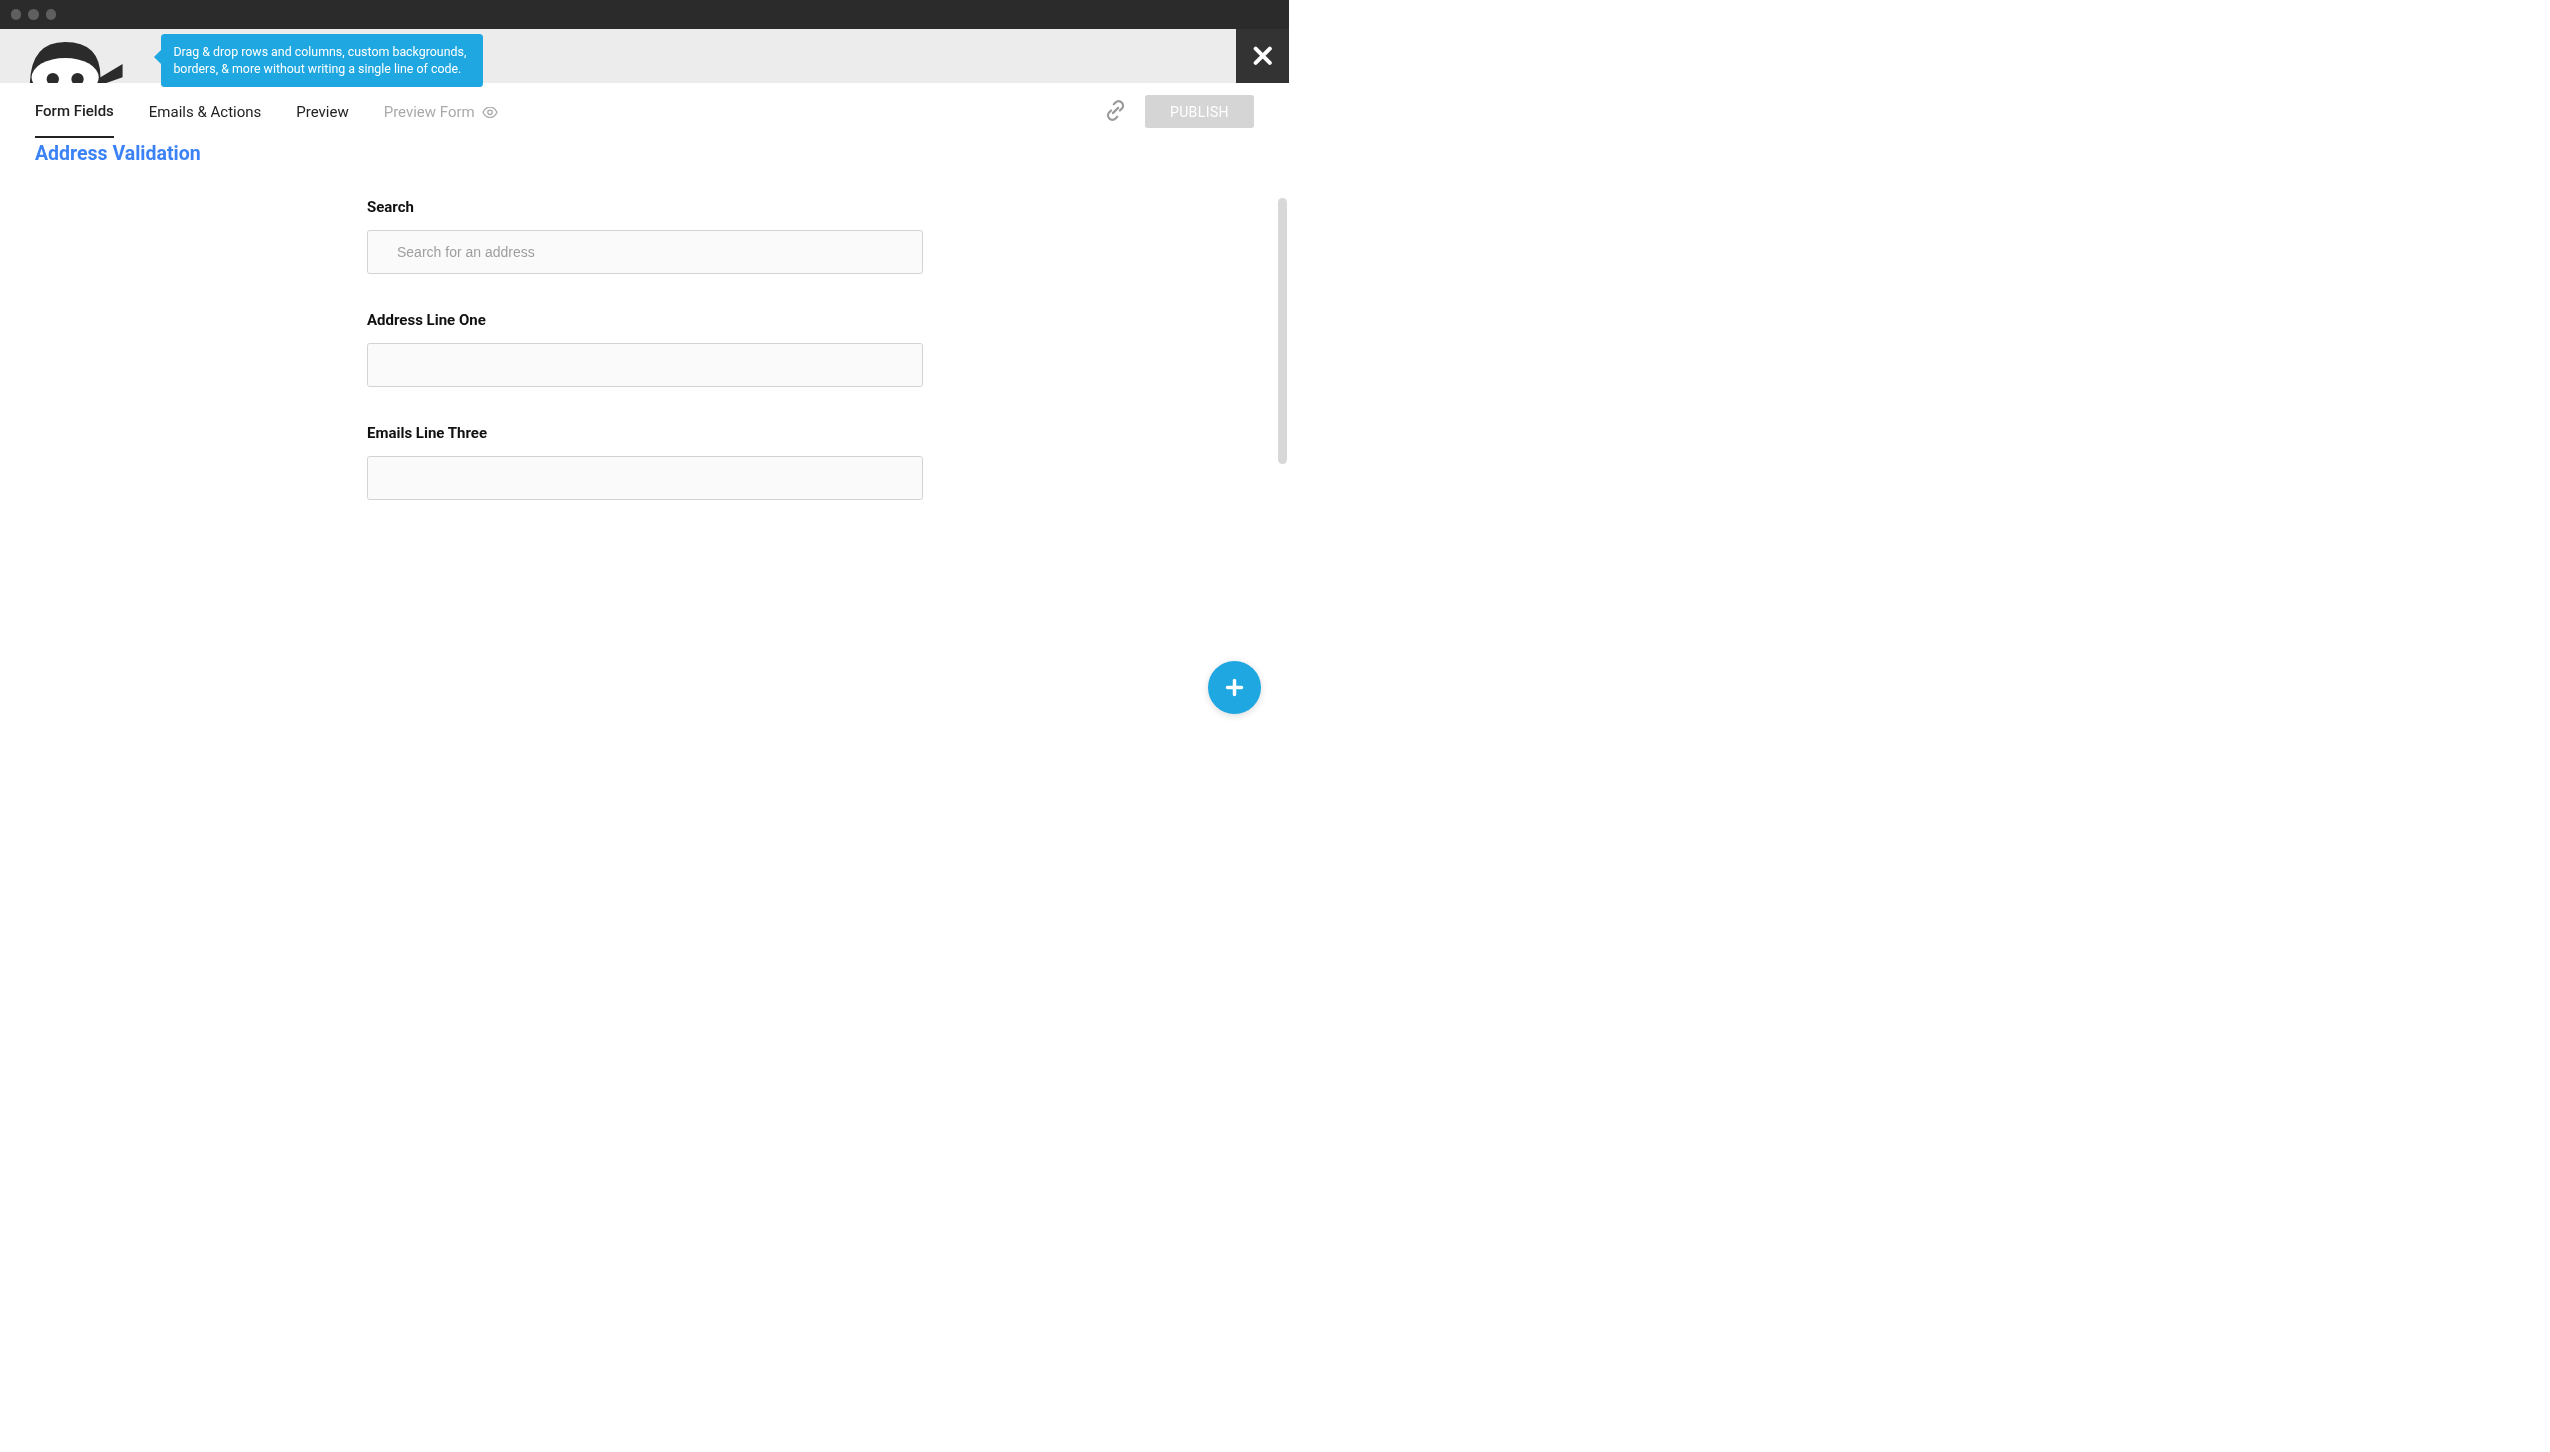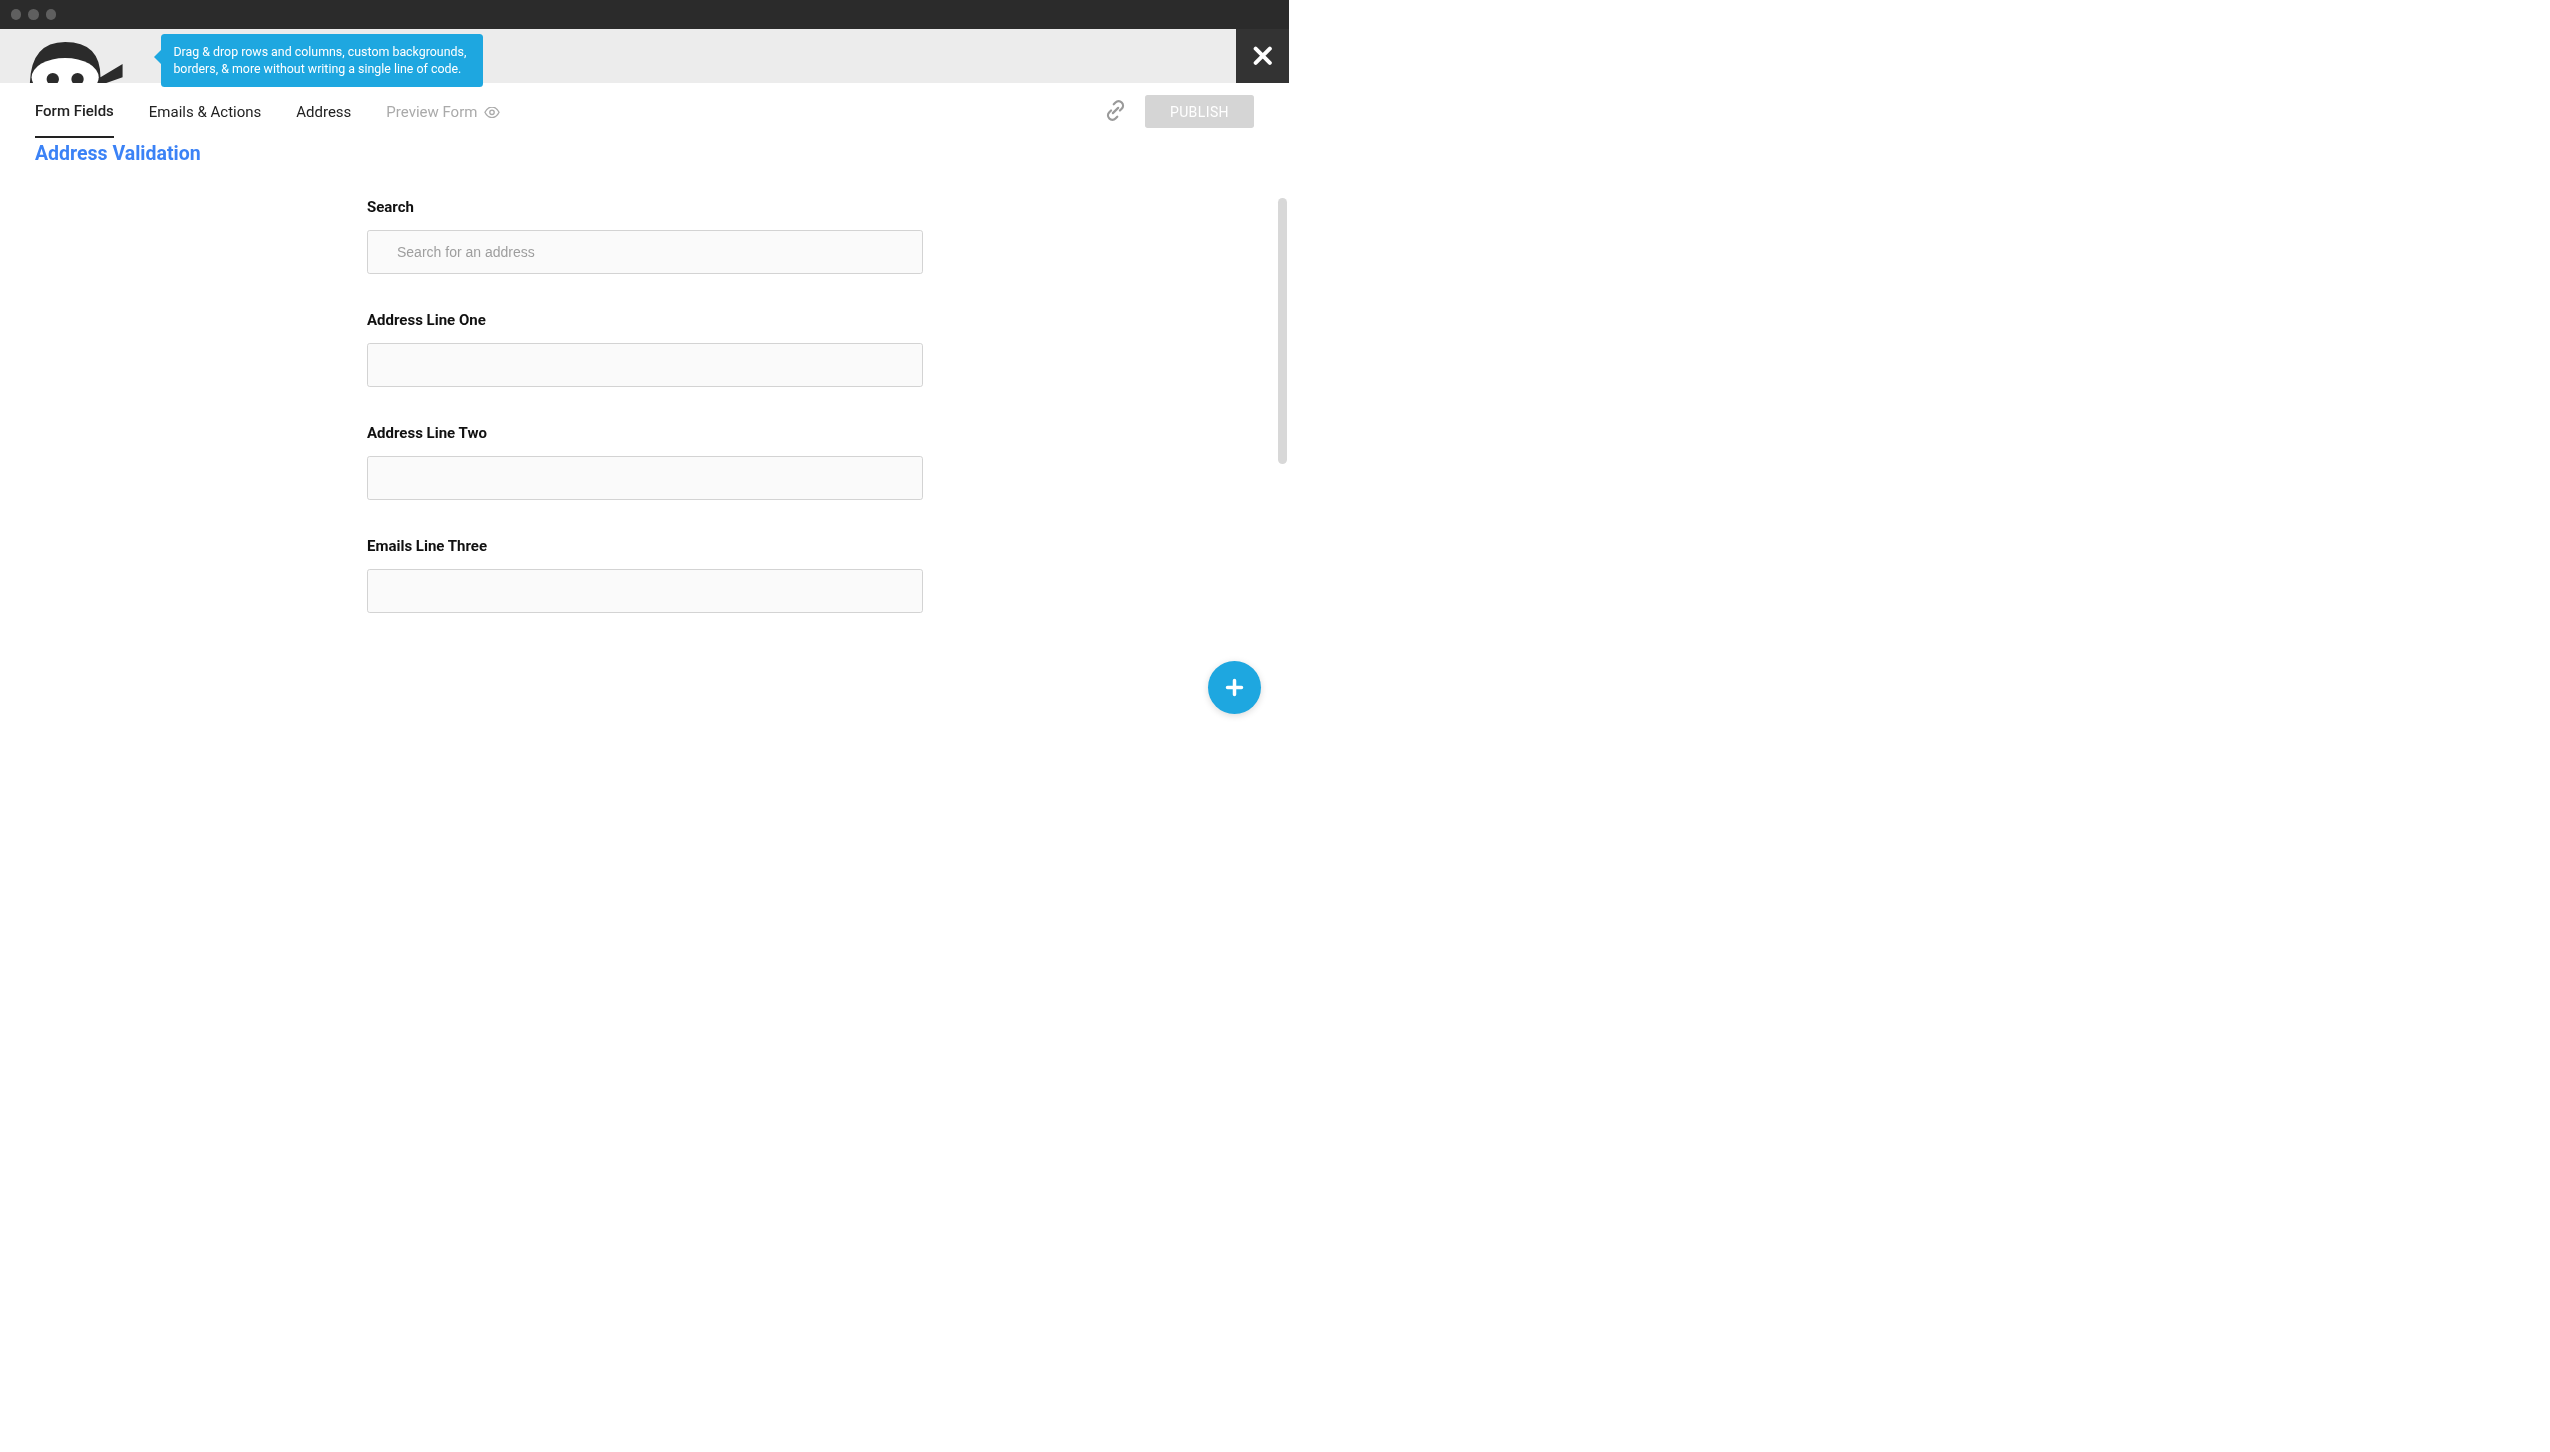--- a/index.html
+++ b/index.html
@@ -234,21 +234,21 @@
 
 <div class="tabbar">
   <div class="tabs">
     <div class="tab active">
       <span>Form Fields</span>
     </div>
     <div class="tab">
       <span>Emails &amp; Actions</span>
     </div>
     <div class="tab">
-      <span>Address</span>
+      <span>Preview</span>
     </div>
     <div class="tab muted">
       <span>Preview Form</span>
       <svg width="16" height="10.6" viewBox="0 0 18 12">
         <path d="M 9 0 C 4 0 1 6 1 6 C 1 6 4 12 9 12 C 14 12 17 6 17 6 C 17 6 14 0 9 0 Z" fill="none" stroke="#aaa" stroke-width="1.5"></path>
         <circle cx="9" cy="6" r="2.5" fill="none" stroke="#aaa" stroke-width="1.5"></circle>
       </svg>
     </div>
   </div>
   <div class="tabbar-right">
@@ -273,24 +273,20 @@
     <div class="field-block">
       <div class="field-label">Search</div>
       <input class="field-input" type="text" placeholder="Search for an address" style="">
     </div>
 
     <div class="field-block">
       <div class="field-label">Address Line One</div>
       <input class="field-input" type="text" style="">
     </div>
 
-    <div class="field-block">
-      <div class="field-label">Address Line Two</div>
-      <input class="field-input" type="text" style="">
-    </div>
 
     <div class="field-block">
       <div class="field-label">Emails Line Three</div>
       <input class="field-input" type="text" style="">
     </div>
 
   </div>
 </div>
 
 <div class="fab">

